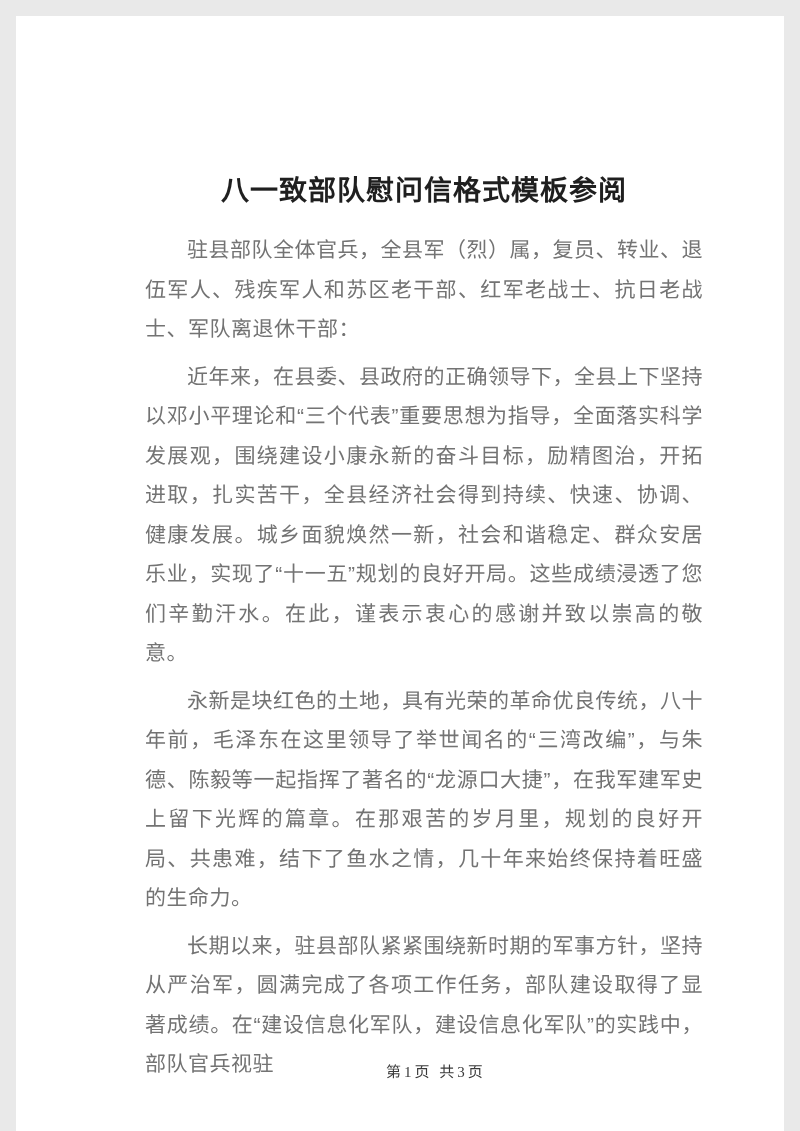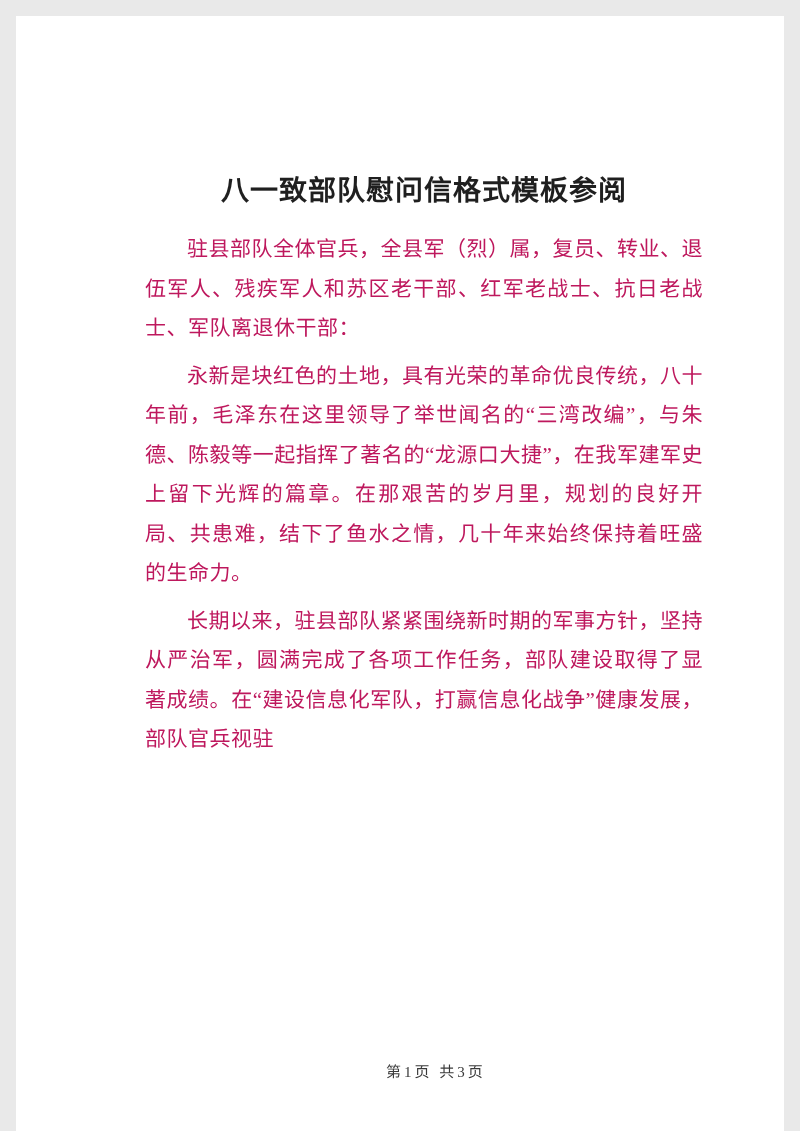--- a/index.html
+++ b/index.html
@@ -28,26 +28,26 @@
     color: #1f1f1f;
     text-align: center;
     letter-spacing: 1px;
     line-height: 42px;
     margin-bottom: 18px;
     font-family: "Liberation Serif", "DejaVu Serif", serif;
   }
 
   .doc-body p {
     font-size: 21px;
-    color: #be185d;
+    color: #737373;
     line-height: 39.5px;
     text-align: justify;
     text-indent: 2em;
     letter-spacing: 0.5px;
-    font-family: Liberation Serif, serif;
+    font-family: Liberation Sans, sans-serif;
   }
 
   .doc-footer {
     position: absolute;
     left: 0;
     right: 0;
     top: 1036px;
     text-align: center;
     transform: translateX(20px);
     font-size: 15px;
@@ -57,18 +57,19 @@
   }
 </style>
 </head>
 <body>
 
 <div class="page">
   <div class="content">
     <h1 class="doc-title">八一致部队慰问信格式模板参阅</h1>
     <div class="doc-body">
       <p>驻县部队全体官兵，全县军（烈）属，复员、转业、退伍军人、残疾军人和苏区老干部、红军老战士、抗日老战士、军队离退休干部：</p>
+      <p>近年来，在县委、县政府的正确领导下，全县上下坚持以邓小平理论和“三个代表”重要思想为指导，全面落实科学发展观，围绕建设小康永新的奋斗目标，励精图治，开拓进取，扎实苦干，全县经济社会得到持续、快速、协调、健康发展。城乡面貌焕然一新，社会和谐稳定、群众安居乐业，实现了“十一五”规划的良好开局。这些成绩浸透了您们辛勤汗水。在此，谨表示衷心的感谢并致以崇高的敬意。</p>
       <p>永新是块红色的土地，具有光荣的革命优良传统，八十年前，毛泽东在这里领导了举世闻名的“三湾改编”，与朱德、陈毅等一起指挥了著名的“龙源口大捷”，在我军建军史上留下光辉的篇章。在那艰苦的岁月里，规划的良好开局、共患难，结下了鱼水之情，几十年来始终保持着旺盛的生命力。</p>
-      <p>长期以来，驻县部队紧紧围绕新时期的军事方针，坚持从严治军，圆满完成了各项工作任务，部队建设取得了显著成绩。在“建设信息化军队，打赢信息化战争”健康发展，部队官兵视驻</p>
+      <p>长期以来，驻县部队紧紧围绕新时期的军事方针，坚持从严治军，圆满完成了各项工作任务，部队建设取得了显著成绩。在“建设信息化军队，建设信息化军队”的实践中，部队官兵视驻</p>
     </div>
   </div>
   <div class="doc-footer">第1页 共3页</div>
 </div>
 
 </body></html>

